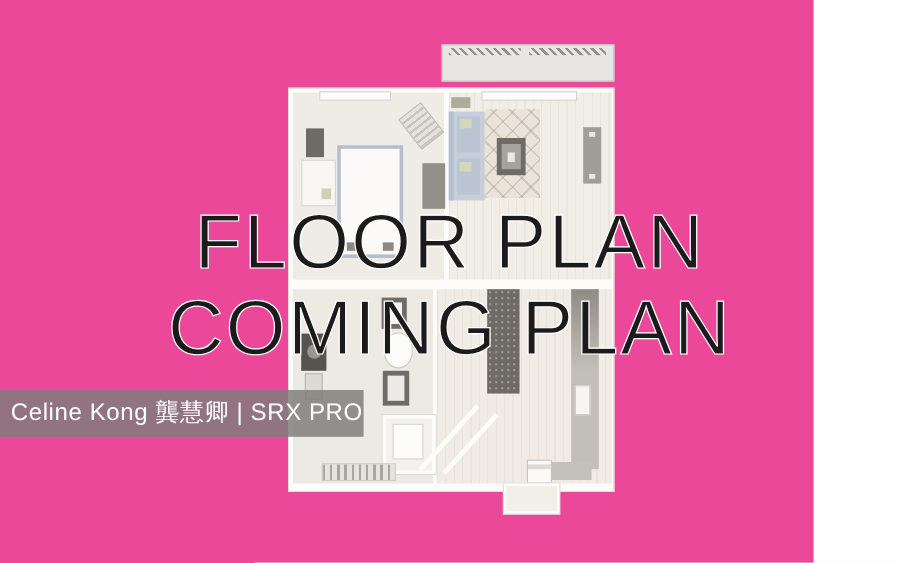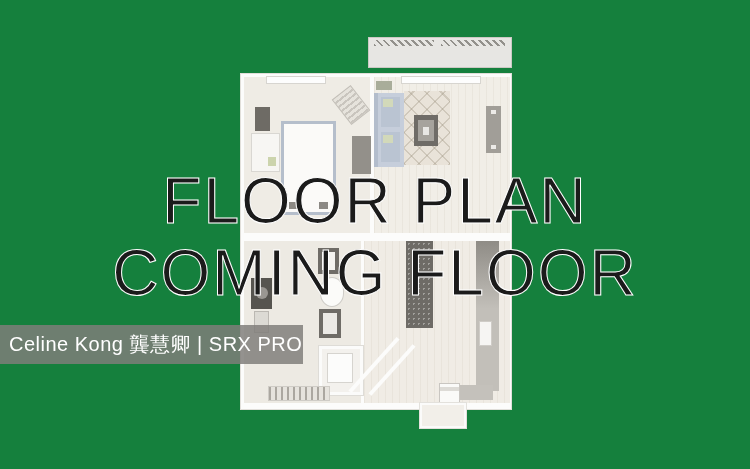--- a/index.html
+++ b/index.html
@@ -1,18 +1,18 @@
 <!DOCTYPE html>
 <html><head>
 <meta charset="utf-8">
 <style>
   * { margin:0; padding:0; box-sizing:border-box; }
   html,body { width:750px; height:469px; background:#ffffff; overflow:hidden;
               font-family:"Liberation Sans", sans-serif; }
-  .stage { position:relative; width:750px; height:469px; background:#15803d; }
+  .stage { position:relative; width:678px; height:469px; background:#ec4899; }
 
   
   .floorplan { position:absolute; left:240px; top:37px; width:272px; height:392px; }
 
   .balcony { position:absolute; left:128px; top:0; width:144px; height:31px;
              background:#e7e6e3; border:1px solid #ccc9c4; }
   .rail { position:absolute; top:2px; height:6px;
           background:repeating-linear-gradient(45deg,#93918c 0 2px,#e7e6e3 2px 5px); }
   .rail-l { left:5px; width:60px; }
   .rail-r { left:72px; width:64px; }
@@ -184,20 +184,20 @@
         <div class="swing s2"></div>
       </div>
 
     </div>
 
     <div class="entry"></div>
   </div>
 
   <div class="overlay">
     <div>FLOOR PLAN</div>
-    <div>COMING FLOOR</div>
+    <div>COMING PLAN</div>
   </div>
 
   <div class="wmbar">
     <span>Celine Kong 龔慧卿 | SRX PROPERTY</span>
   </div>
 
 </div>
 
 </body></html>

